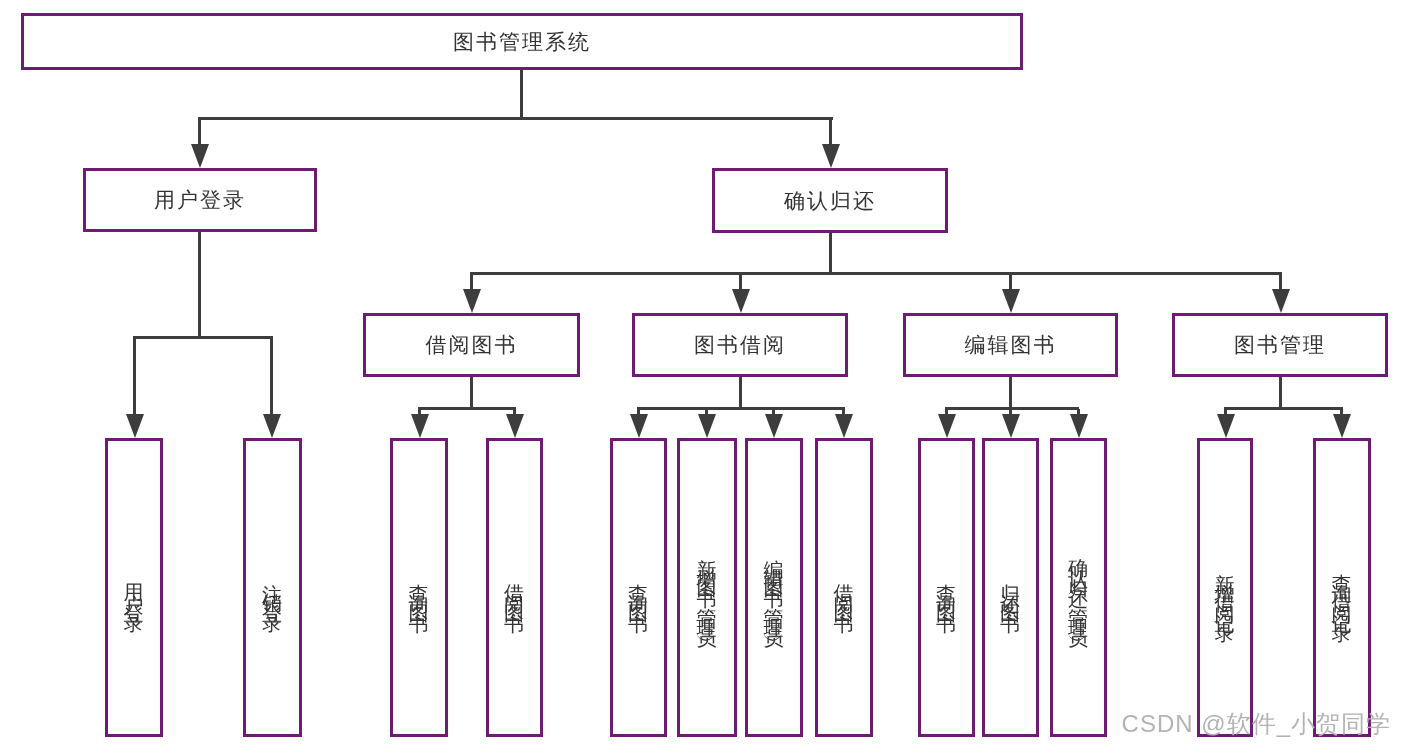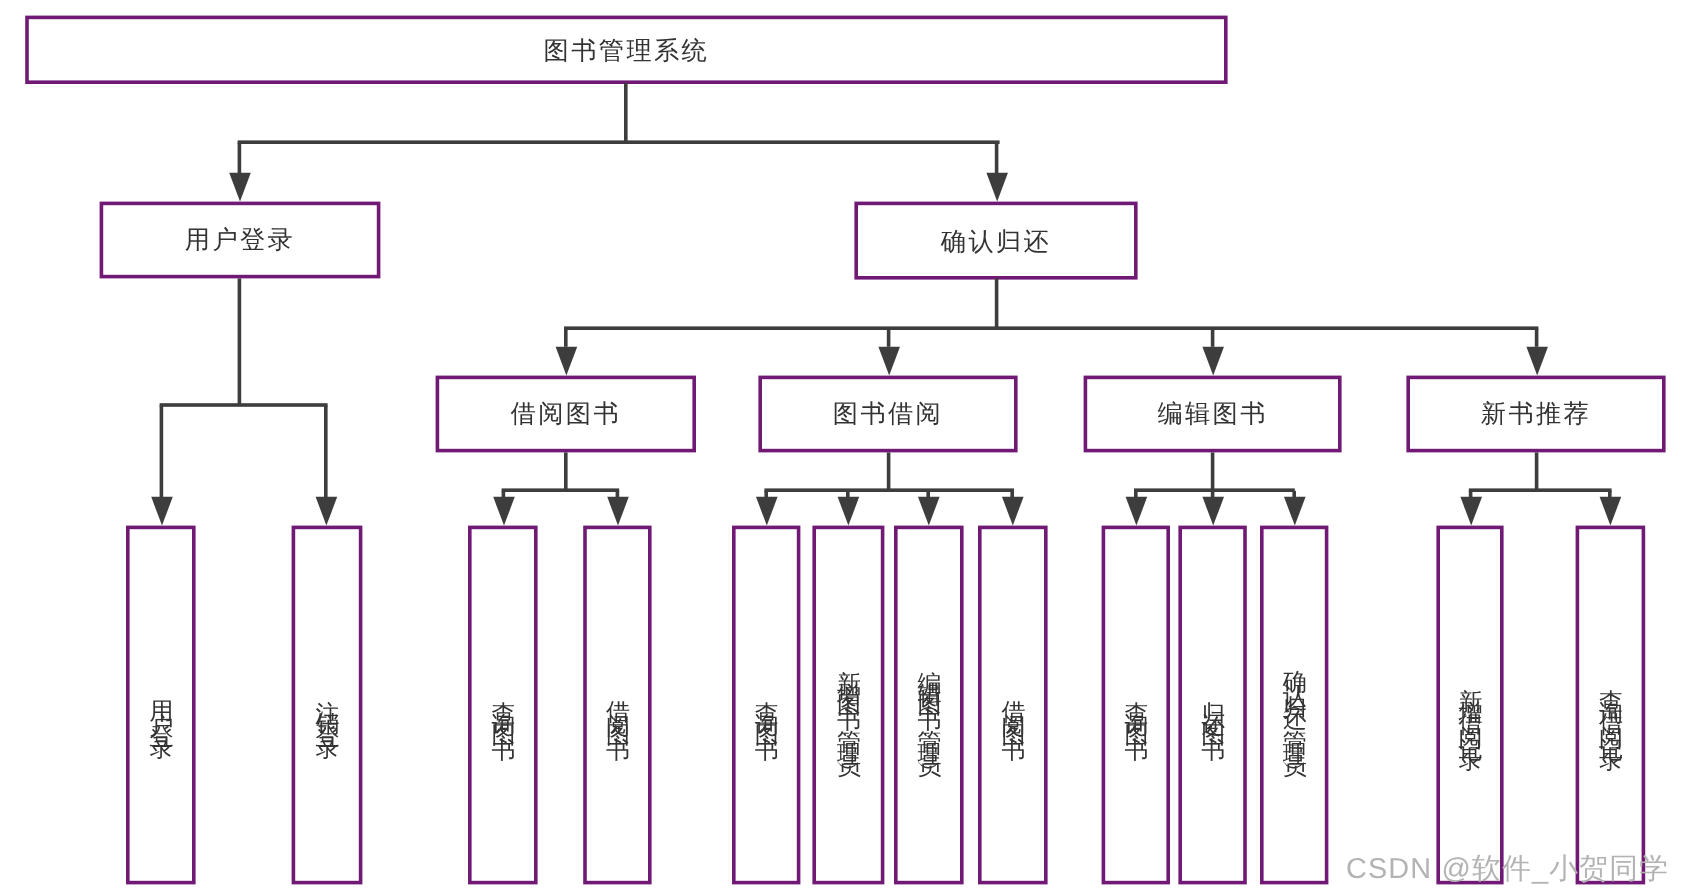--- a/index.html
+++ b/index.html
@@ -58,21 +58,21 @@
   <div class="node hnode" style="left:83px;top:168px;width:234px;height:64px;">用户登录</div>
 
   <div class="node hnode" style="left:712px;top:168px;width:236px;height:65px;">确认归还</div>
 
   <div class="node hnode" style="left:363px;top:313px;width:217px;height:64px;">借阅图书</div>
 
   <div class="node hnode" style="left:632px;top:313px;width:216px;height:64px;">图书借阅</div>
 
   <div class="node hnode" style="left:903px;top:313px;width:215px;height:64px;">编辑图书</div>
 
-  <div class="node hnode" style="left:1172px;top:313px;width:216px;height:64px;">新书推荐</div>
+  <div class="node hnode" style="left:1172px;top:313px;width:216px;height:64px;">图书管理</div>
 
   <div class="node vnode" style="left:105px;top:438px;width:58px;height:299px;">用户登录</div>
 
   <div class="node vnode" style="left:243px;top:438px;width:59px;height:299px;">注销登录</div>
 
   <div class="node vnode" style="left:390px;top:438px;width:58px;height:299px;">查询图书</div>
 
   <div class="node vnode" style="left:486px;top:438px;width:57px;height:299px;">借阅图书</div>
 
   <div class="node vnode" style="left:610px;top:438px;width:57px;height:299px;">查询图书</div>

